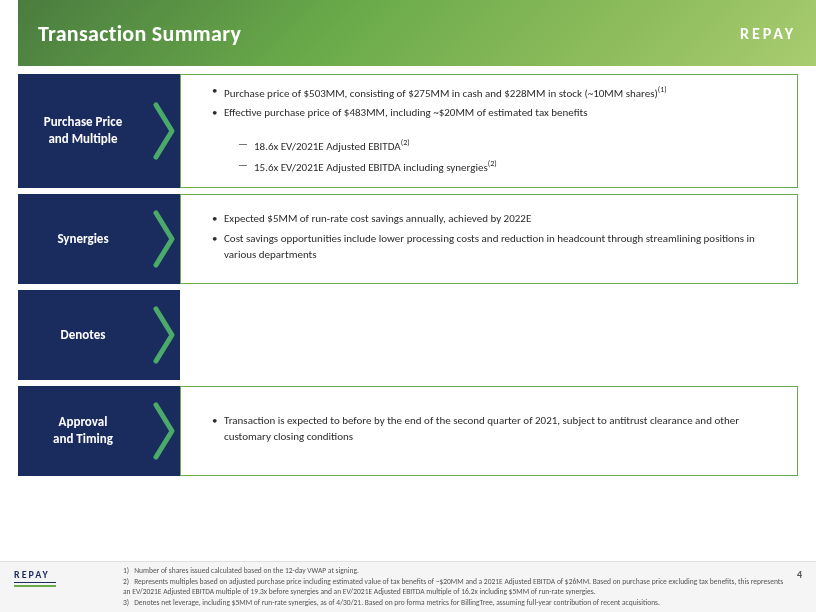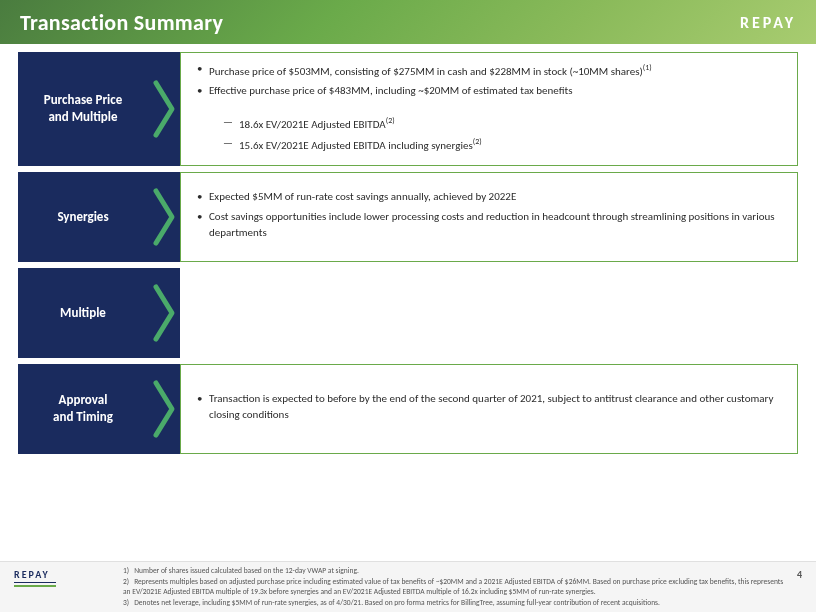--- a/index.html
+++ b/index.html
@@ -12,22 +12,23 @@
       position: relative;
     }
 
     
     .header {
       background: linear-gradient(135deg, #4a7c3f 0%, #6aaa4a 40%, #8aba5a 70%, #a8cc70 100%);
       padding: 12px 20px 12px 20px;
       display: flex;
       align-items: center;
       justify-content: space-between;
-      height: 44px;
+      height: 66px;
       position: relative;
+      margin-left: 18px;
     }
     .header-title {
       color: #ffffff;
       font-size: 22px;
       font-weight: 600;
       letter-spacing: 0.3px;
     }
     .header-logo {
       color: #ffffff;
       font-size: 16px;
@@ -64,21 +65,21 @@
       font-size: 13px;
       font-weight: 700;
       padding: 0 10px;
       line-height: 1.3;
     }
 
     
     .content-box {
       flex: 1;
       border: 1.5px solid #6aaa4a;
-      padding: 8px 14px;
+      padding: 8px 29px;
       font-size: 11px;
       color: #2c2c2c;
       line-height: 1.5;
       display: flex;
       flex-direction: column;
       justify-content: center;
     }
     .content-box ul {
       list-style: none;
       padding: 0;
@@ -193,21 +194,21 @@
     <div class="content-box">
       <ul>
         <li>Expected $5MM of run-rate cost savings annually, achieved by 2022E</li>
         <li>Cost savings opportunities include lower processing costs and reduction in headcount through streamlining positions in various departments</li>
       </ul>
     </div>
   </div>
 
   <div class="row">
     <div class="label-box">
-      <span>Multiple</span>
+      <span>Denotes</span>
     </div>
     <div class="chevron-wrap">
       <svg width="24" height="60" viewBox="0 0 24 60">
         <polyline points="4,4 20,30 4,56" stroke="#4aaa6a" stroke-width="5" fill="none" stroke-linecap="round" stroke-linejoin="round"></polyline>
       </svg>
     </div>
   </div>
 
   <div class="row">
     <div class="label-box">

